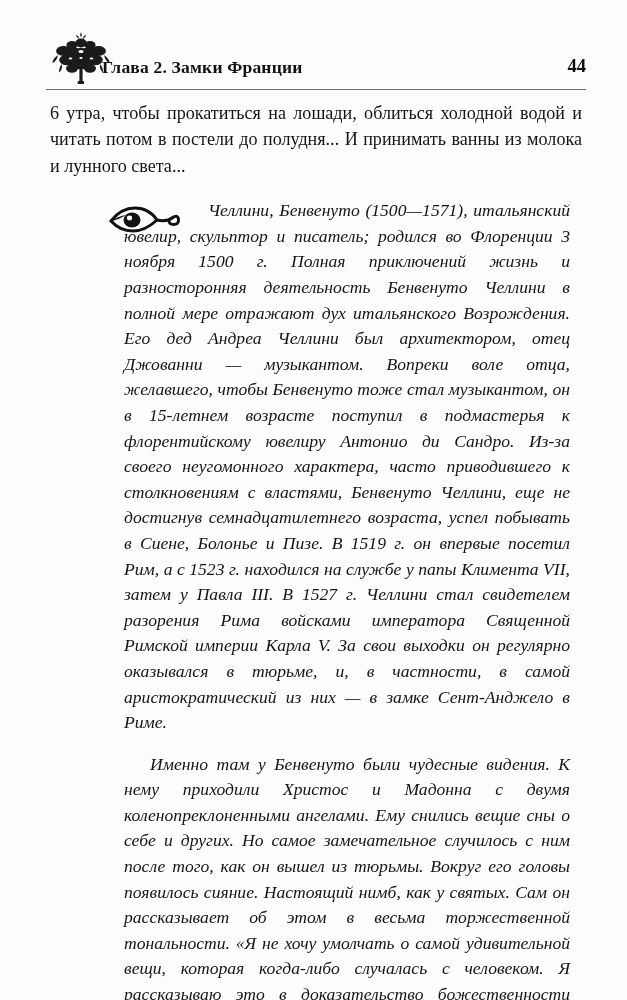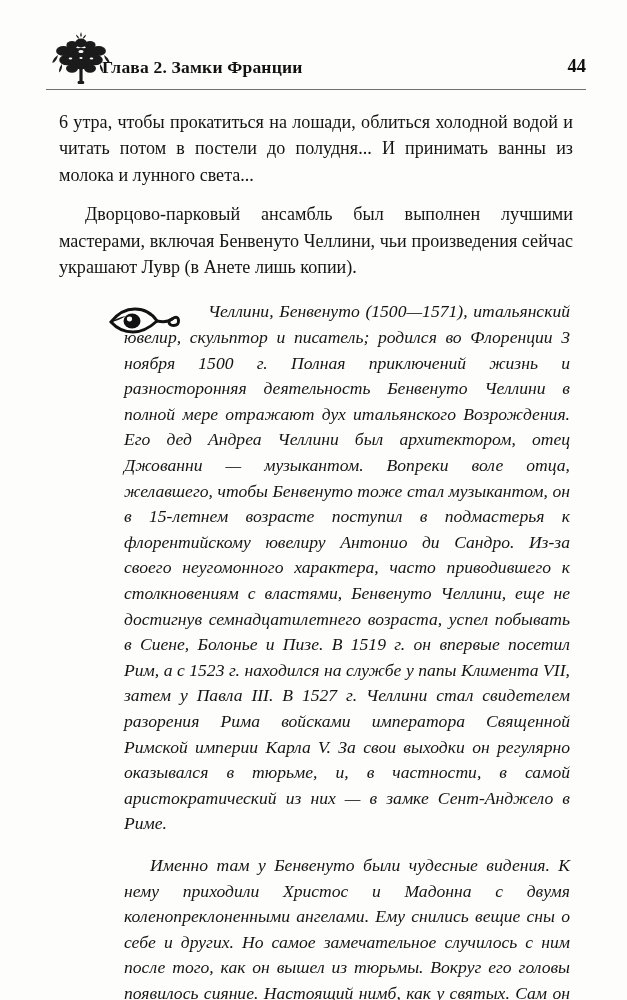--- a/index.html
+++ b/index.html
@@ -65,21 +65,21 @@
 
   
   .column {
     position: absolute;
     left: 46px;
     top: 96px;
     width: 540px;
   }
 
   .body-par {
-    margin: 13px;
+    margin: 4px;
     font-size: 18.1px;
     line-height: 26.4px;
     text-align: justify;
     text-justify: inter-word;
     hyphens: manual;
     color: #141414;
   }
   .body-par.indent { text-indent: 26px; }
 
   
@@ -168,21 +168,20 @@
     </span>
 
     <span class="head-title">Глава 2.  Замки Франции</span>
     <span class="head-folio">44</span>
     <span class="head-rule"></span>
   </div>
 
   <div class="column">
 
     <p class="body-par">6 утра, чтобы прокатиться на лошади, облиться холодной водой и читать потом в постели до полудня... И принимать ванны из молока и лунного света...</p>
-    <p class="body-par indent">Дворцово-парковый ансамбль был выполнен лучшими мастерами, включая Бенвенуто Челлини, чьи произведения сейчас украшают Лувр (в Анете лишь копии).</p>
 
     <div class="note">
       <span class="eye">
         <svg viewBox="0 0 74 34" width="74" height="34" aria-hidden="true">
           <g fill="none" stroke="#121212" stroke-linecap="round">
 
             <path d="M3 19 q10 -13 24 -13 q14 0 22 12 q-12 11 -24 11 q-13 0 -22 -10 Z" stroke-width="3" fill="none"></path>
 
             <path d="M49 18 q10 2 15 -2" stroke-width="3"></path>
             <path d="M64 16 q6 -4 6.5 1.5 q0.4 5 -5 5 q-4.4 0 -4.6 -4" stroke-width="3"></path>

